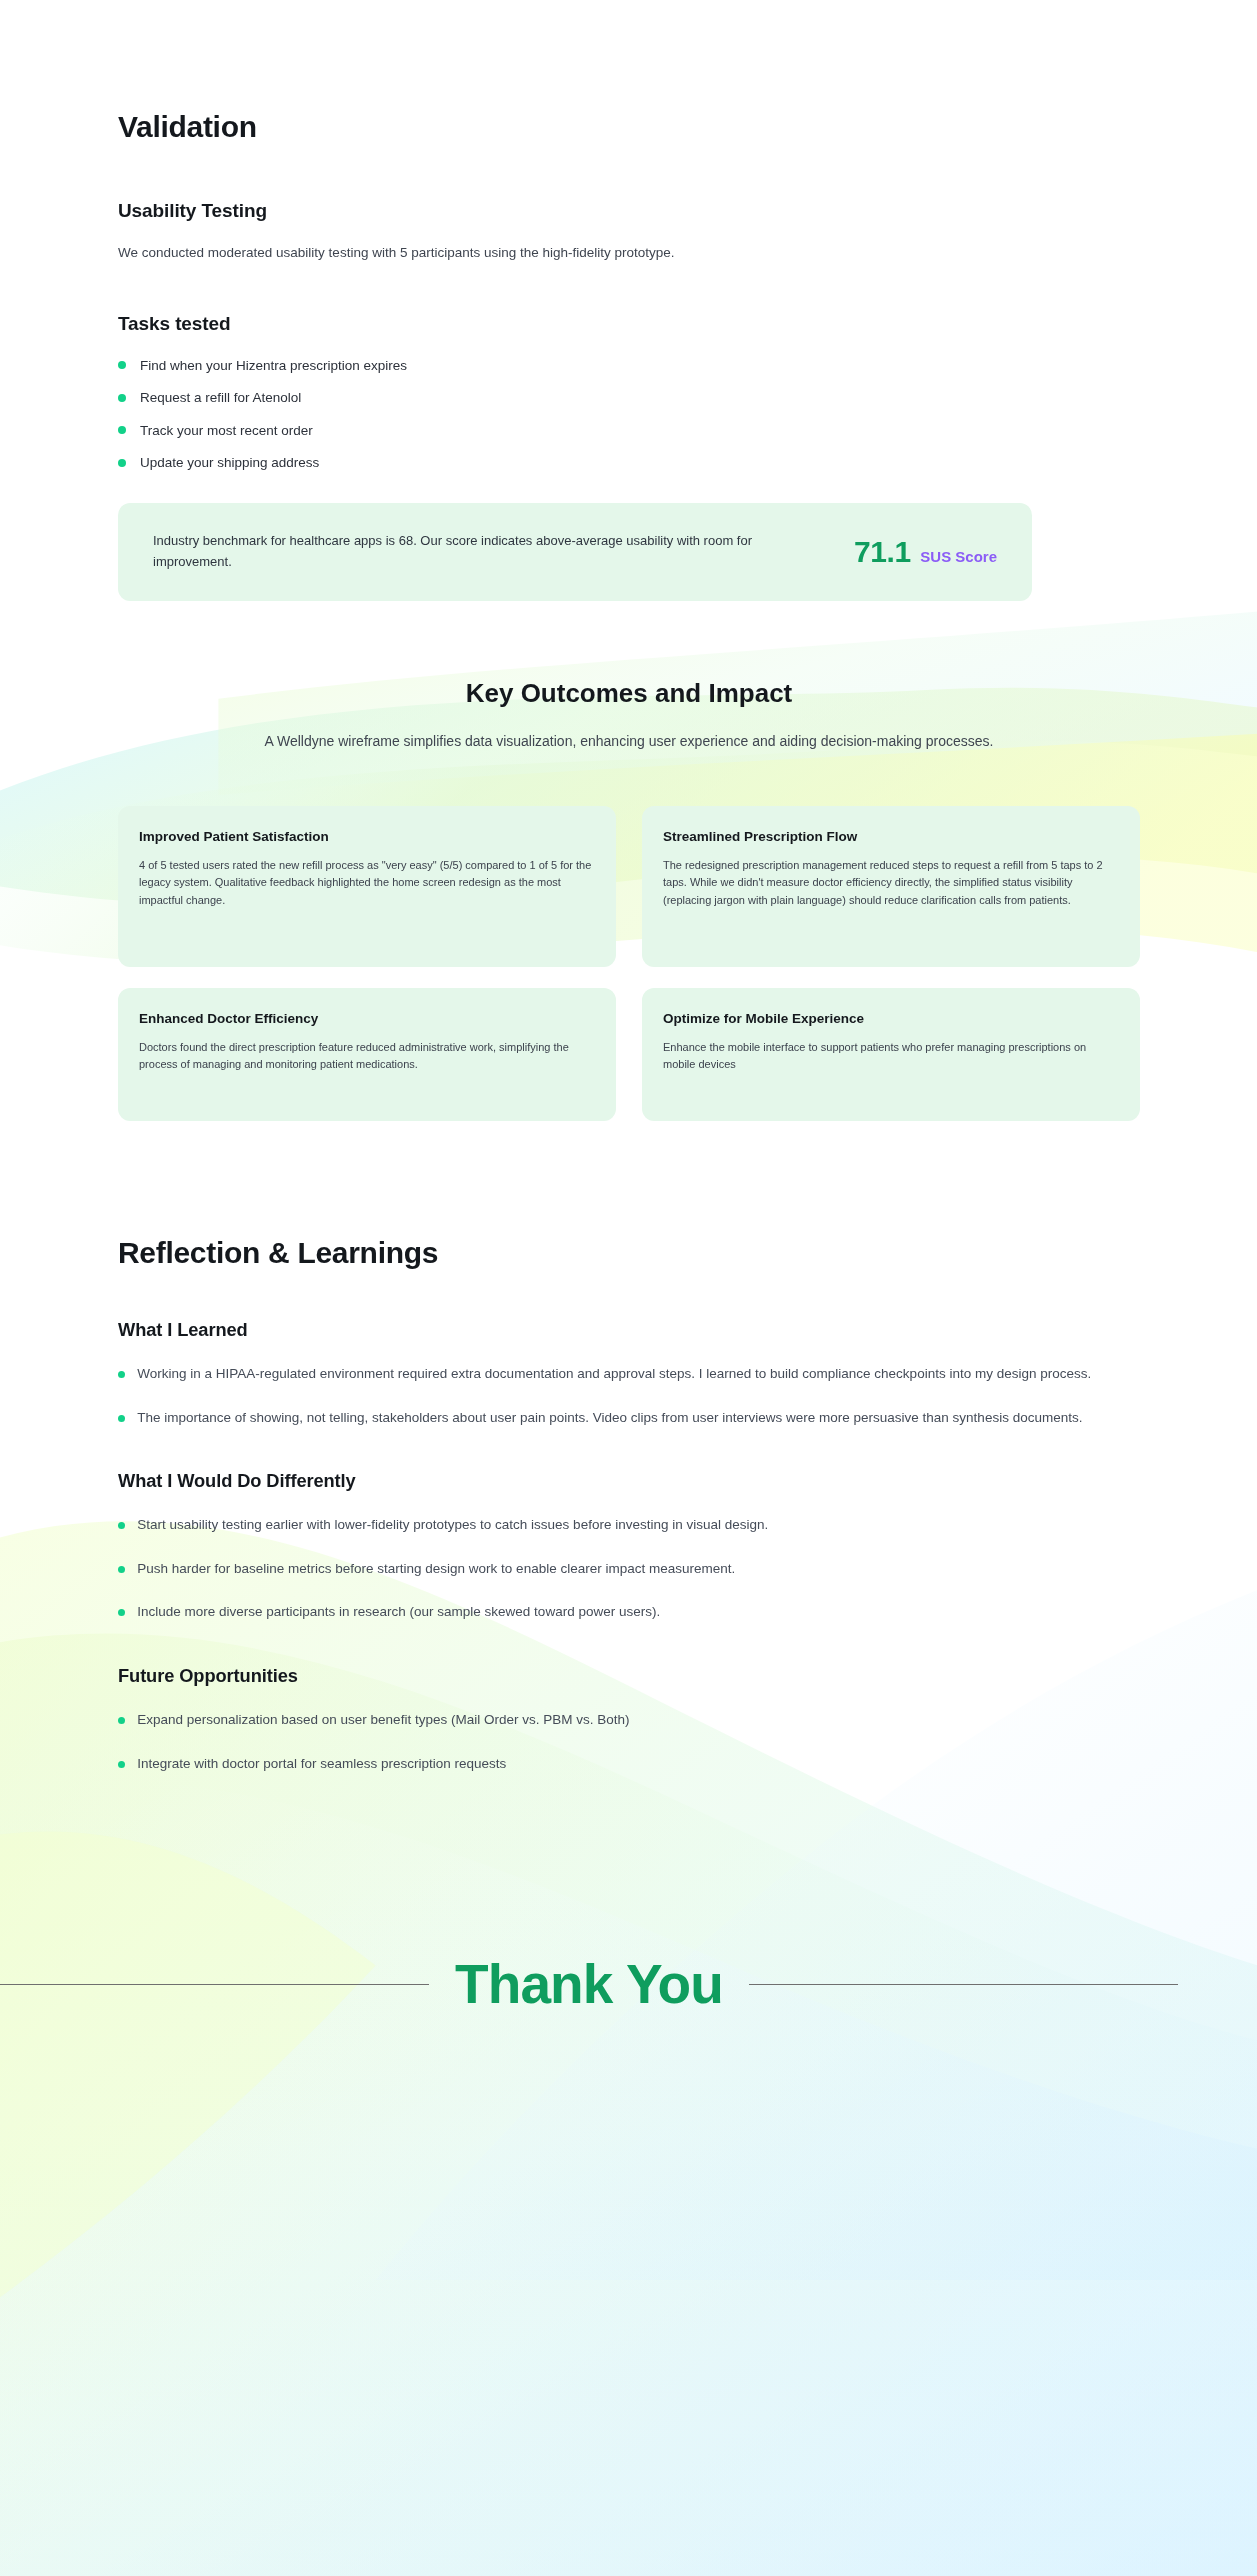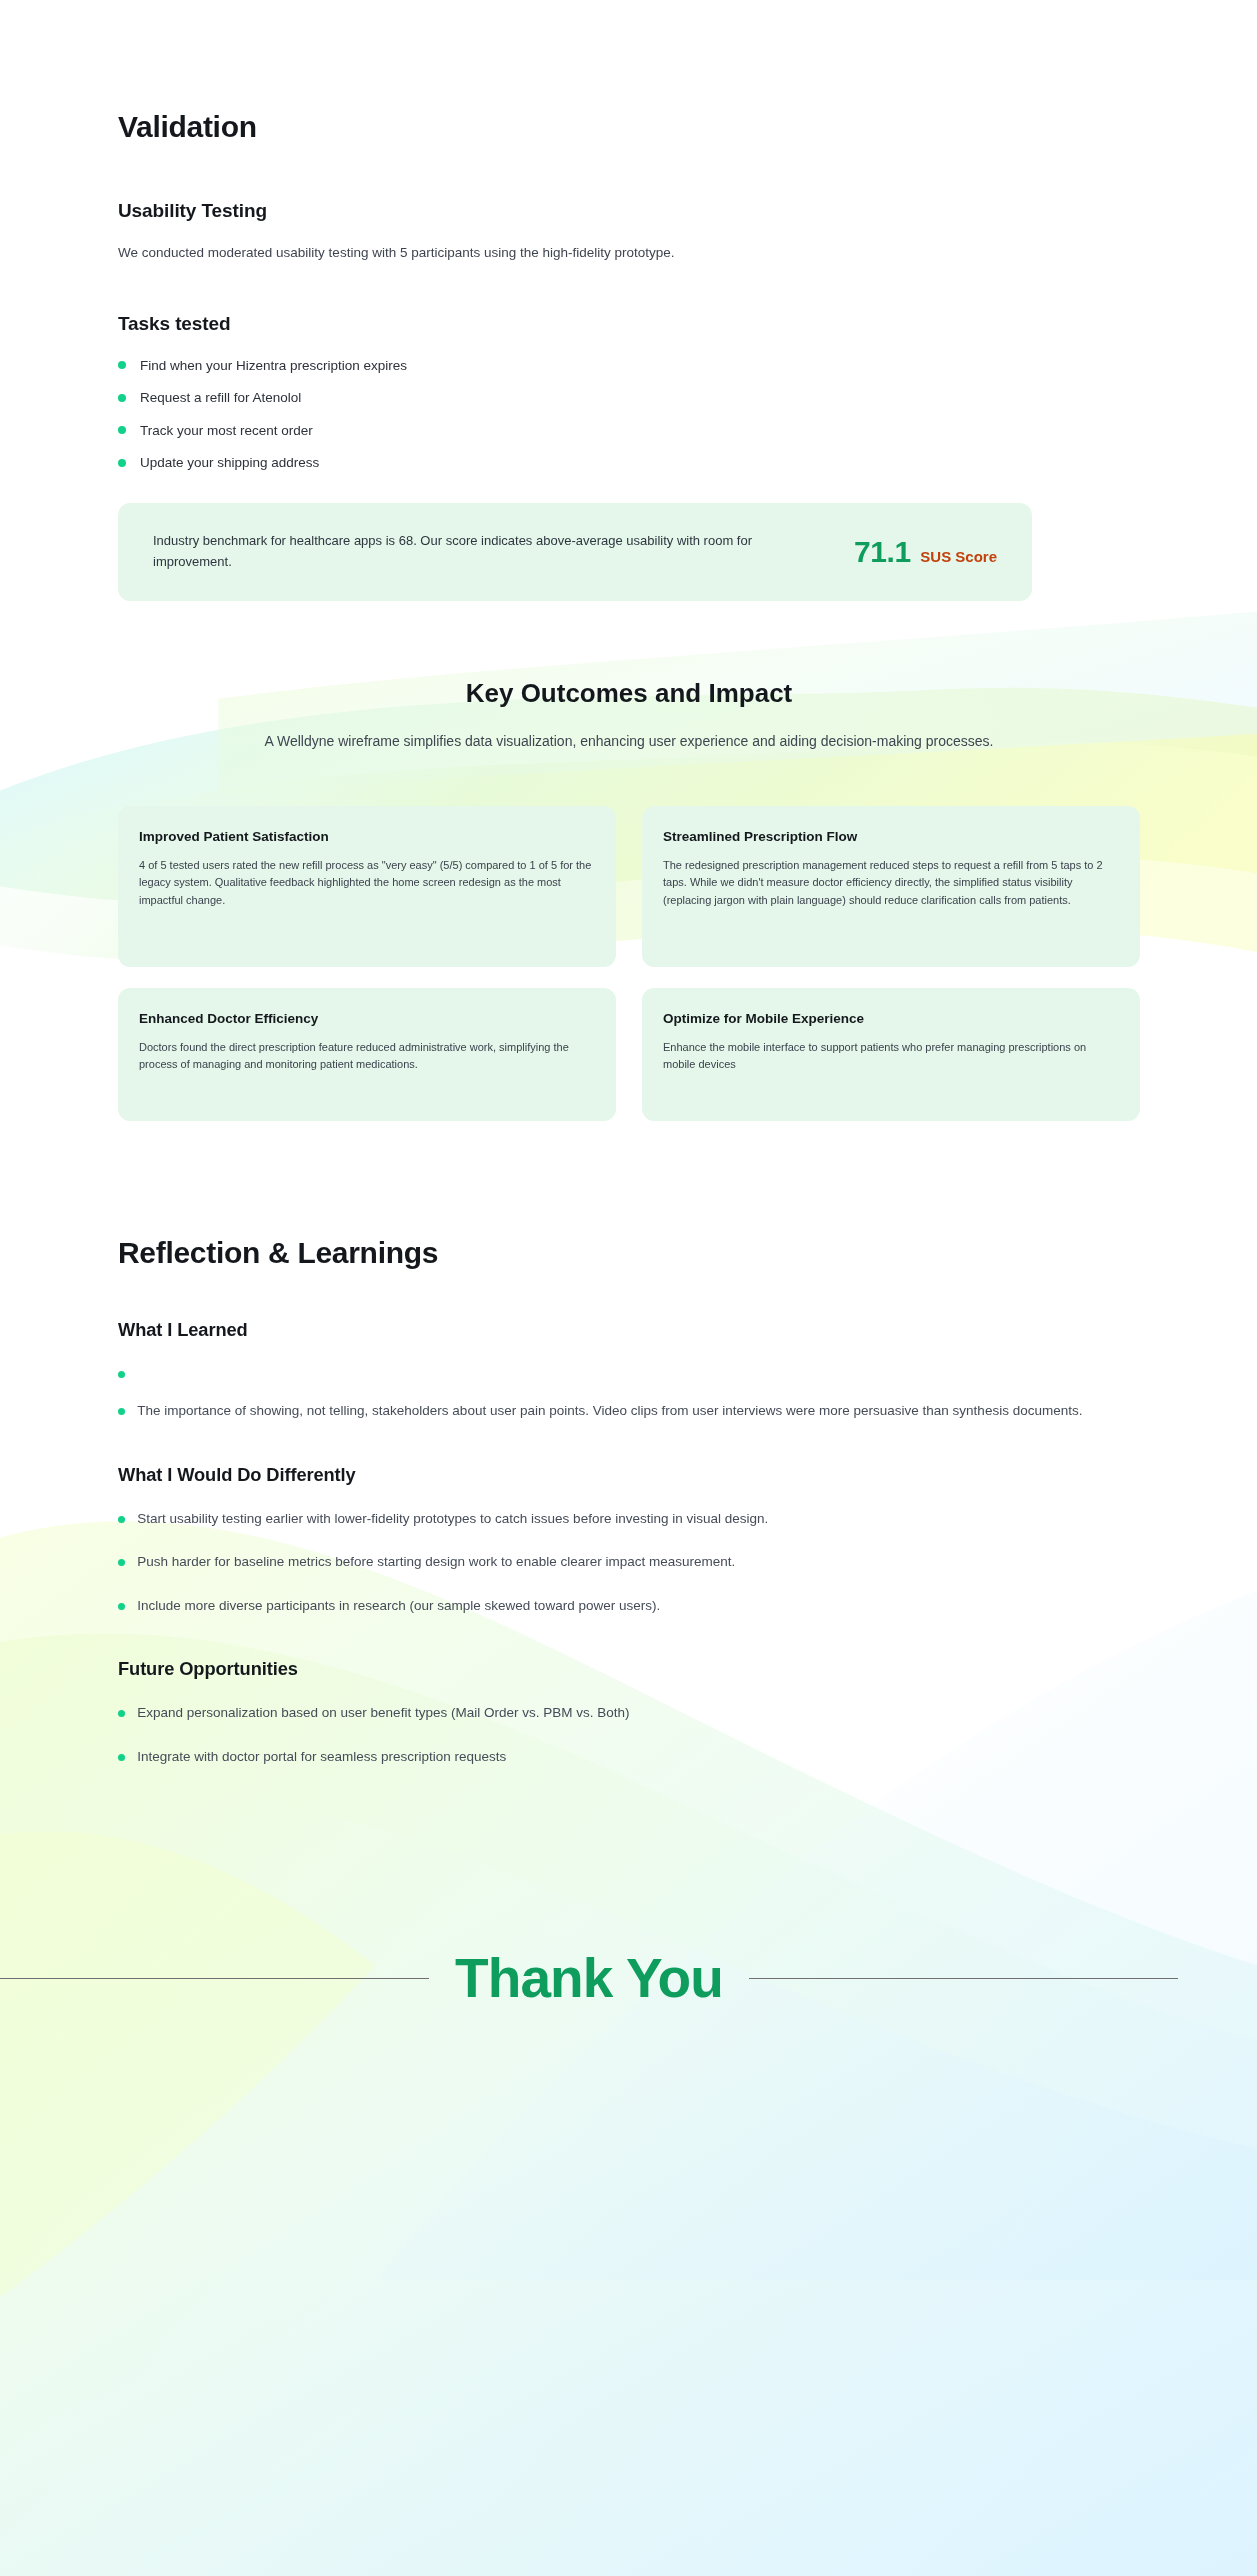--- a/index.html
+++ b/index.html
@@ -108,21 +108,21 @@
   }
   .sus-value {
     font-size: 30px;
     font-weight: 700;
     color: #0f9d5e;
     letter-spacing: -0.4px;
   }
   .sus-label {
     font-size: 15px;
     font-weight: 700;
-    color: #c2410c;
+    color: #8b5cf6;
   }
 
   
   .sec-outcomes { padding-top: 77px; text-align: center; }
   .outcomes-title { font-size: 26px; font-weight: 700; color: #14181d; }
   .outcomes-sub {
     margin: 21px auto 0;
     max-width: 874px;
     font-size: 14px;
     color: #3f4550;
@@ -306,20 +306,21 @@
     </div>
   </section>
 
   <section class="sec-reflection">
     <h1 class="h1">Reflection &amp; Learnings</h1>
 
     <h3 class="h3 reflect-sub">What I Learned</h3>
     <ul class="reflect-list">
       <li class="reflect-item">
         <span class="dot"></span>
+        <span class="reflect-text">Working in a HIPAA-regulated environment required extra documentation and approval steps. I learned to build compliance checkpoints into my design process.</span>
       </li>
       <li class="reflect-item">
         <span class="dot"></span>
         <span class="reflect-text">The importance of showing, not telling, stakeholders about user pain points. Video clips from user interviews were more persuasive than synthesis documents.</span>
       </li>
     </ul>
 
     <h3 class="h3 reflect-sub tight">What I Would Do Differently</h3>
     <ul class="reflect-list">
       <li class="reflect-item">

